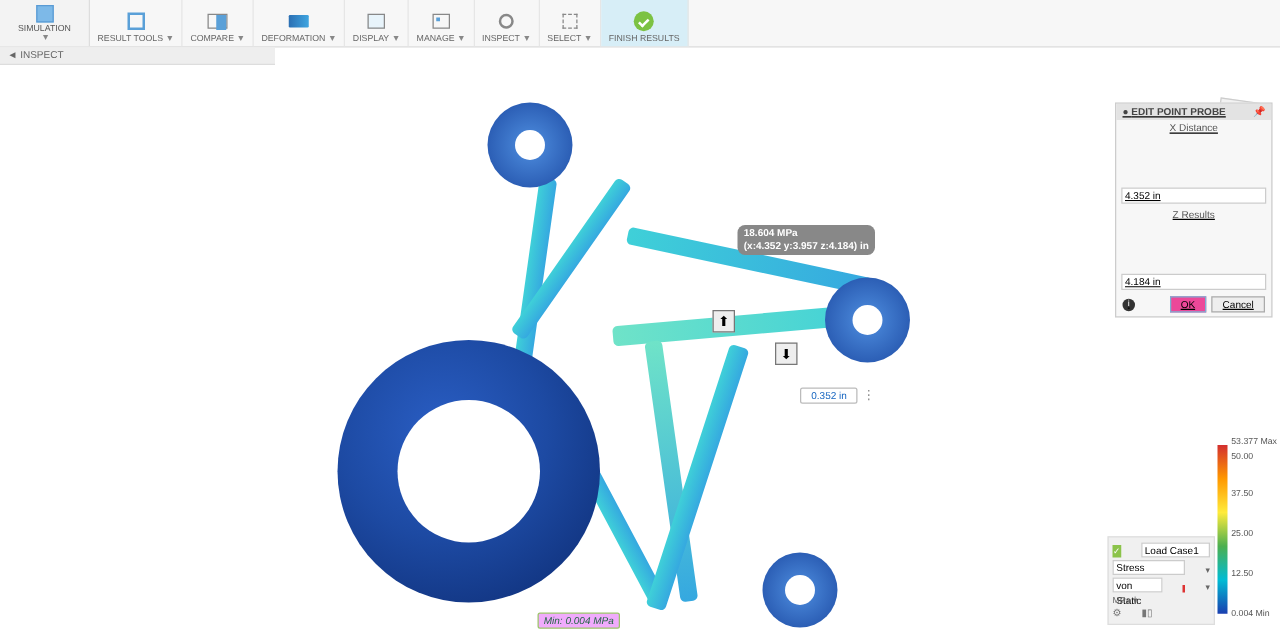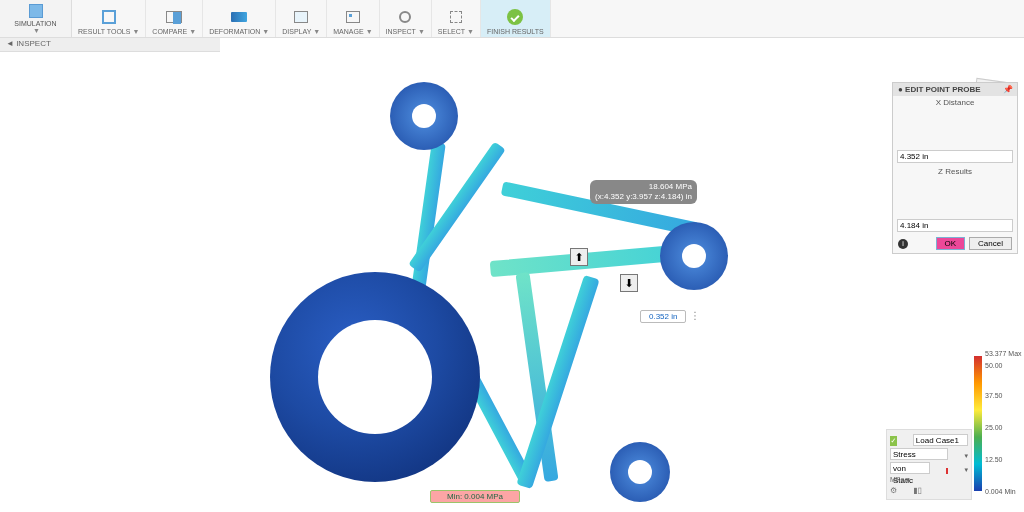--- a/index.html
+++ b/index.html
@@ -51,33 +51,33 @@
   .f-br::after{left:18px;top:18px;width:24px;height:24px;}
   .strut{position:absolute;background:linear-gradient(90deg,#3fd0d8,#35a8e0);border-radius:4px;}
   .s1{left:160px;top:60px;width:14px;height:170px;transform:rotate(8deg);}
   .s2{left:190px;top:50px;width:14px;height:150px;transform:rotate(35deg);}
   .s3{left:240px;top:120px;width:200px;height:14px;transform:rotate(12deg);}
   .s4{left:230px;top:170px;width:210px;height:16px;transform:rotate(-5deg);background:linear-gradient(90deg,#6fe3c8,#3fd0d8);}
   .s5{left:210px;top:200px;width:14px;height:210px;transform:rotate(-28deg);}
   .s6{left:270px;top:190px;width:14px;height:210px;transform:rotate(-8deg);background:linear-gradient(180deg,#6fe3c8,#35a8e0);}
   .s7{left:290px;top:190px;width:16px;height:220px;transform:rotate(18deg);}
   
-  .probe-label{position:absolute;left:590px;top:128px;background:#888;color:#fff;font-size:8px;padding:2px 5px;border-radius:6px;text-align:right;line-height:10px;}
+  .probe-label{position:absolute;left:590px;top:128px;background:#888;color:#fff;font-size:8px;padding:2px 5px;border-radius:6px;text-align:left;line-height:10px;font-weight:bold;}
   .probe-arrow{position:absolute;left:570px;top:196px;width:18px;height:18px;border:1px solid #777;background:#eee;display:flex;align-items:center;justify-content:center;font-size:11px;}
   .probe-arrow2{position:absolute;left:620px;top:222px;width:18px;height:18px;border:1px solid #777;background:#eee;display:flex;align-items:center;justify-content:center;font-size:11px;}
   
   .chip{position:absolute;left:640px;top:258px;font-size:8px;border:1px solid #bbb;background:#fff;padding:1px 8px;border-radius:2px;color:#1565c0}
   .chip-dots{position:absolute;left:690px;top:258px;font-size:10px;color:#888;}
   
-  .marker{position:absolute;font-size:8px;color:#264;background:#fca5a5;border:1px solid #9cc46a;padding:1px 16px;border-radius:2px;}
+  .marker{position:absolute;font-size:8px;color:#264;background:#f0abfc;border:1px solid #9cc46a;padding:1px 4px;border-radius:2px;font-style:italic;}
   .mk-min{left:430px;top:438px;}
   
   .viewcube{position:absolute;right:16px;top:28px;width:34px;height:34px;border:1px solid #ccc;background:#f2f2f2;transform:rotate(8deg);}
   
-  .dialog{position:absolute;right:6px;top:82px;width:126px;background:#f7f7f7;border:1px solid #ccc;font-size:8px;}
+  .dialog{position:absolute;right:6px;top:82px;width:126px;background:#f7f7f7;border:1px solid #ccc;font-size:8px;text-decoration:underline;}
   .dialog .hdr{background:#e3e3e3;padding:2px 5px;font-weight:bold;color:#444;position:relative;}
   .dialog .hdr .pin{position:absolute;right:4px;top:2px;color:#777;}
   .dialog .row{display:flex;align-items:center;padding:2px 5px;gap:4px;flex-direction:column;}
   .dialog .row label{flex:0 0 48px;color:#555;}
   .dialog input{flex:1;border:1px solid #ccc;font-size:8px;padding:1px 2px;background:#fff;}
   .dialog .btns{display:flex;justify-content:flex-end;gap:4px;padding:3px 5px;align-items:center;}
   .dialog .info{width:10px;height:10px;border-radius:50%;background:#333;color:#fff;font-size:7px;display:flex;align-items:center;justify-content:center;margin-right:auto;}
   .btn{font-size:8px;padding:1px 8px;border:1px solid #aaa;background:#eee;}
   .btn.ok{background:#ec4899;border-color:#7bb0d3;}
   

